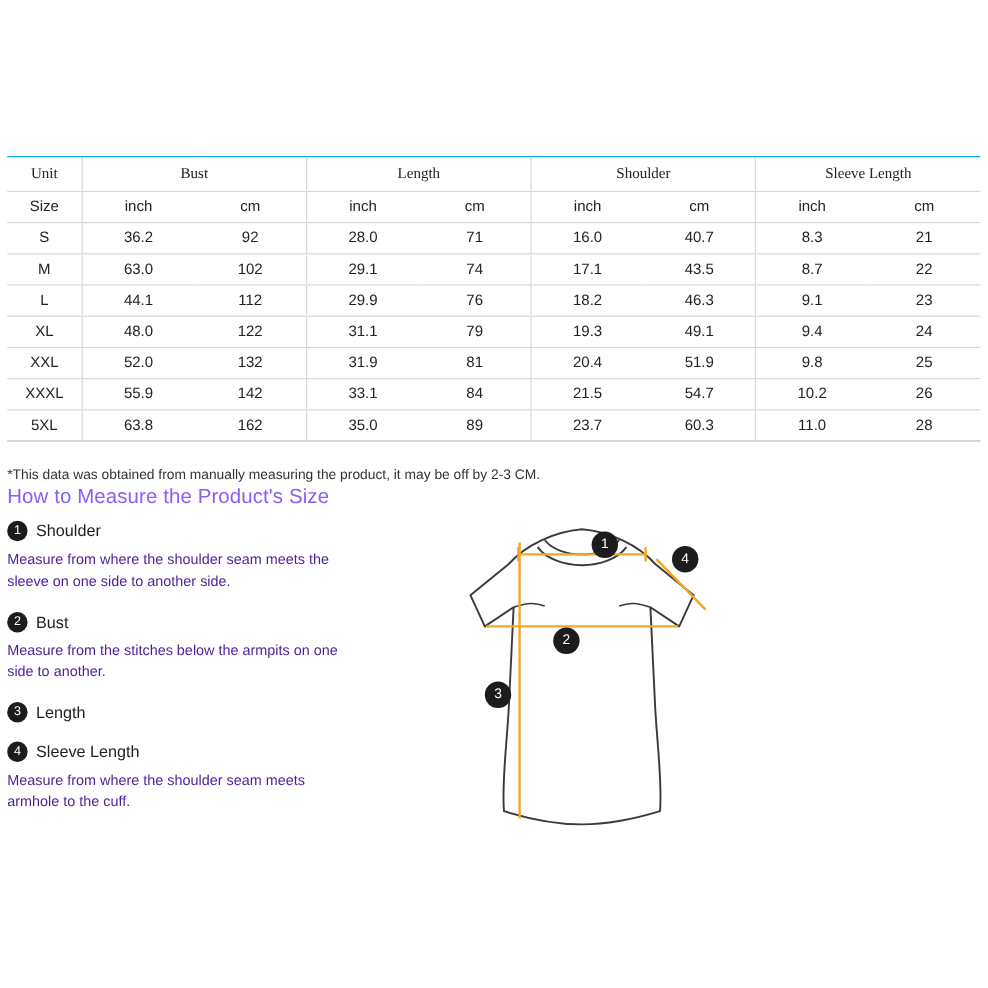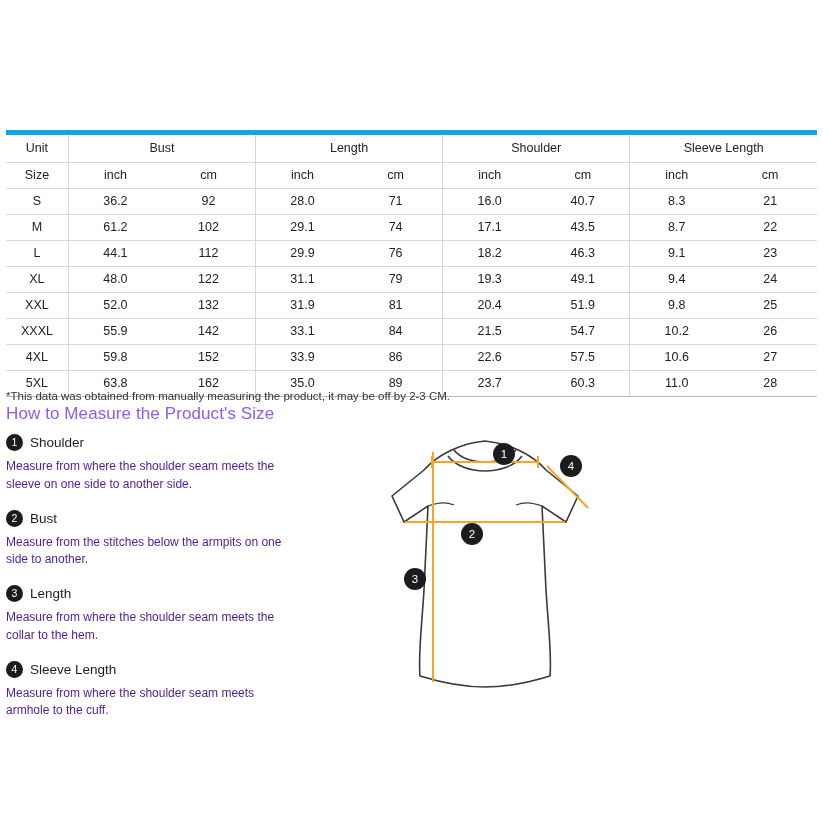--- a/index.html
+++ b/index.html
@@ -29,24 +29,25 @@
     font-size: 12.5px;
   }
   .size-table th, .size-table td {
     text-align: center;
     font-weight: normal;
     padding: 5px 0 6px 0;
     border-bottom: 1px solid #d8d8d8;
     color: #222;
   }
   .size-table thead tr.group-row th {
-    border-top: 5px solid #0ea5e9;
+    border-top: 1px solid #0ea5e9;
     border-bottom: 1px solid #d8d8d8;
     padding-top: 6px;
     padding-bottom: 7px;
+    font-family: Liberation Serif, serif;
   }
   .size-table .vline {
     border-left: 1px solid #d8d8d8;
   }
   .size-table tbody tr:last-child td {
     border-bottom: 1px solid #b9b9b9;
   }
   .col-size { width: 62px; }
   .col-unit { width: 93px; }
 
@@ -157,21 +158,21 @@
         <td>92</td>
         <td class="vline">28.0</td>
         <td>71</td>
         <td class="vline">16.0</td>
         <td>40.7</td>
         <td class="vline">8.3</td>
         <td>21</td>
       </tr>
       <tr>
         <td>M</td>
-        <td class="vline">61.2</td>
+        <td class="vline">63.0</td>
         <td>102</td>
         <td class="vline">29.1</td>
         <td>74</td>
         <td class="vline">17.1</td>
         <td>43.5</td>
         <td class="vline">8.7</td>
         <td>22</td>
       </tr>
       <tr>
         <td>L</td>
@@ -209,31 +210,20 @@
       <tr>
         <td>XXXL</td>
         <td class="vline">55.9</td>
         <td>142</td>
         <td class="vline">33.1</td>
         <td>84</td>
         <td class="vline">21.5</td>
         <td>54.7</td>
         <td class="vline">10.2</td>
         <td>26</td>
-      </tr>
-      <tr>
-        <td>4XL</td>
-        <td class="vline">59.8</td>
-        <td>152</td>
-        <td class="vline">33.9</td>
-        <td>86</td>
-        <td class="vline">22.6</td>
-        <td>57.5</td>
-        <td class="vline">10.6</td>
-        <td>27</td>
       </tr>
       <tr>
         <td>5XL</td>
         <td class="vline">63.8</td>
         <td>162</td>
         <td class="vline">35.0</td>
         <td>89</td>
         <td class="vline">23.7</td>
         <td>60.3</td>
         <td class="vline">11.0</td>
@@ -259,21 +249,20 @@
         <span class="badge">2</span>
         <span class="step-name">Bust</span>
       </div>
       <div class="step-desc">Measure from the stitches below the armpits on one side to another.</div>
     </div>
     <div class="step">
       <div class="step-head">
         <span class="badge">3</span>
         <span class="step-name">Length</span>
       </div>
-      <div class="step-desc">Measure from where the shoulder seam meets the collar to the hem.</div>
     </div>
     <div class="step">
       <div class="step-head">
         <span class="badge">4</span>
         <span class="step-name">Sleeve Length</span>
       </div>
       <div class="step-desc">Measure from where the shoulder seam meets armhole to the cuff.</div>
     </div>
   </div>
 

